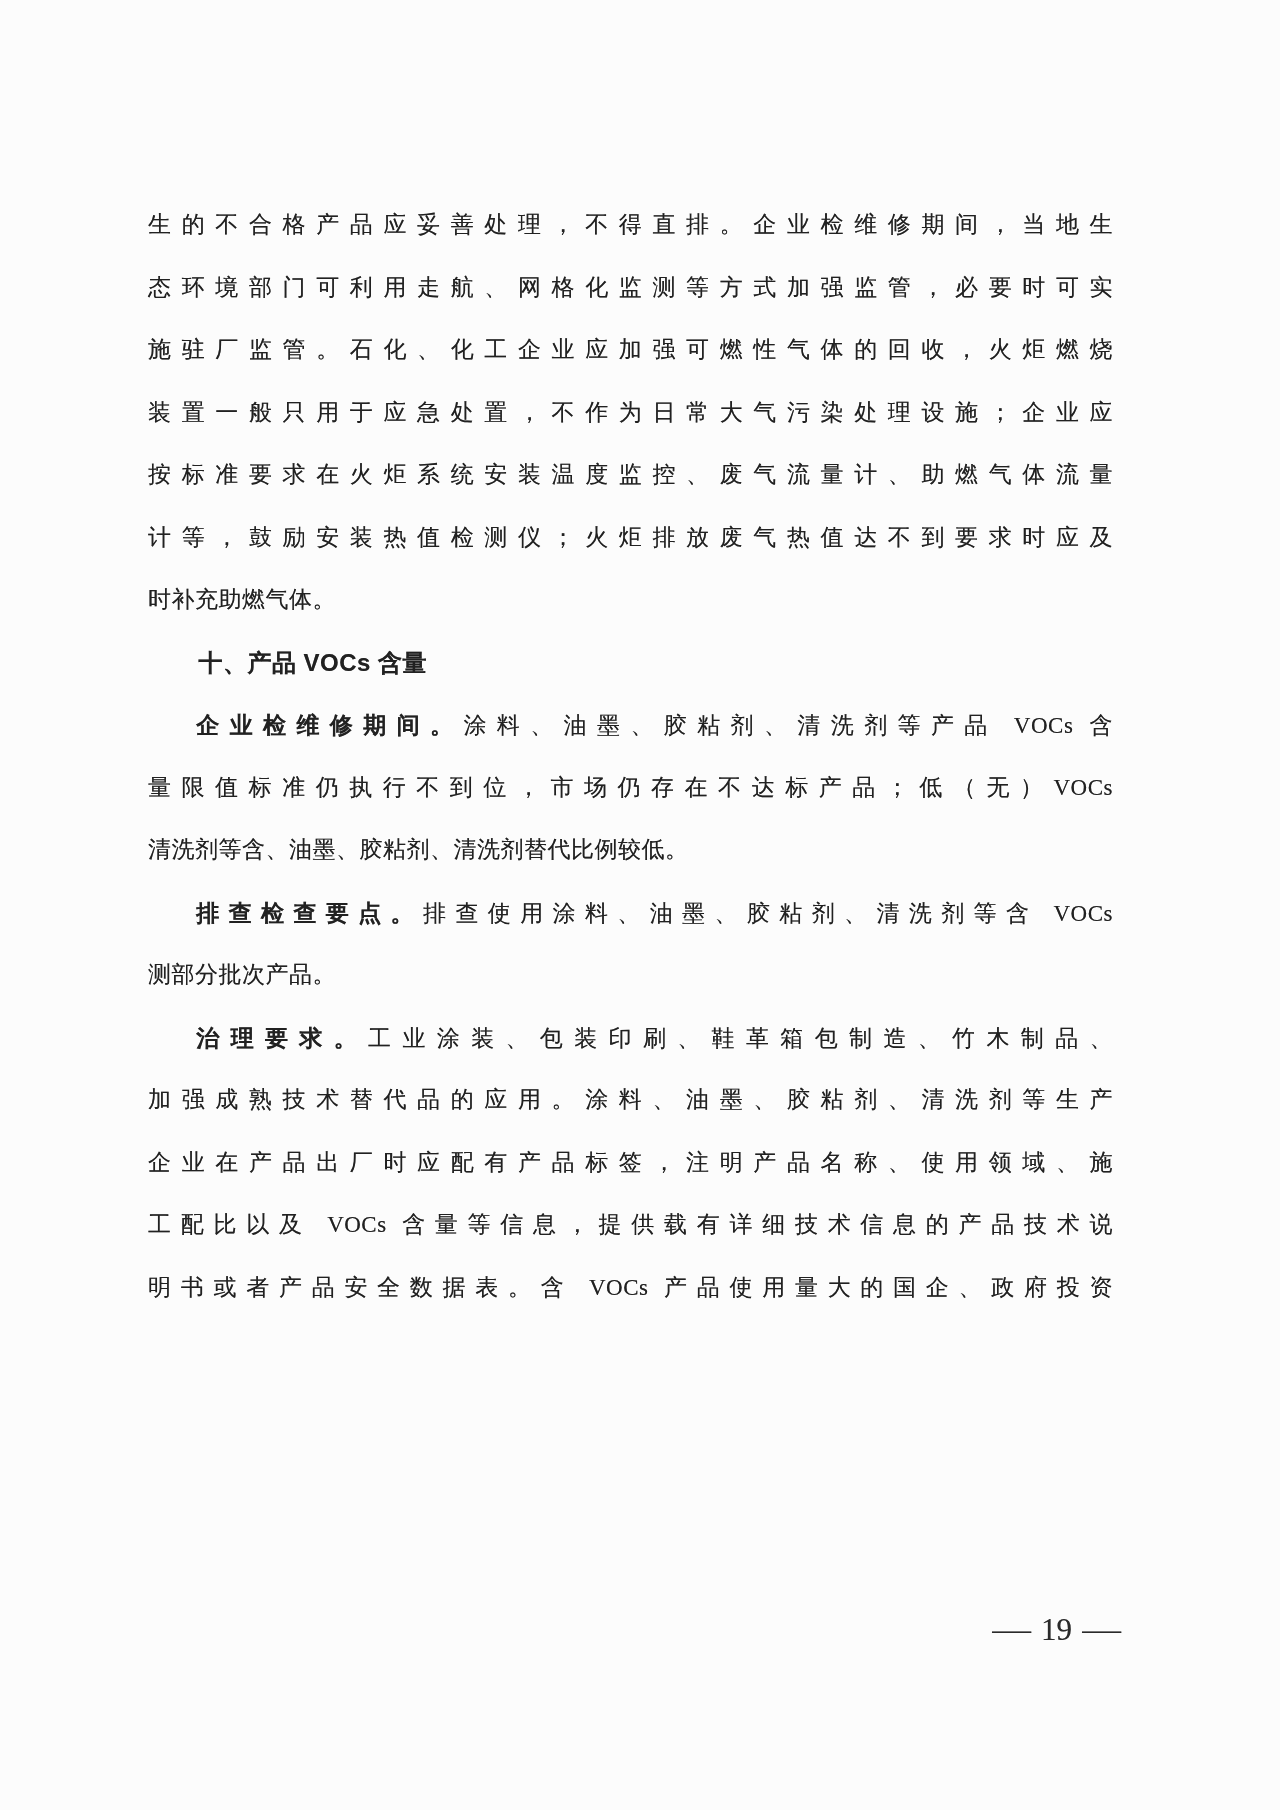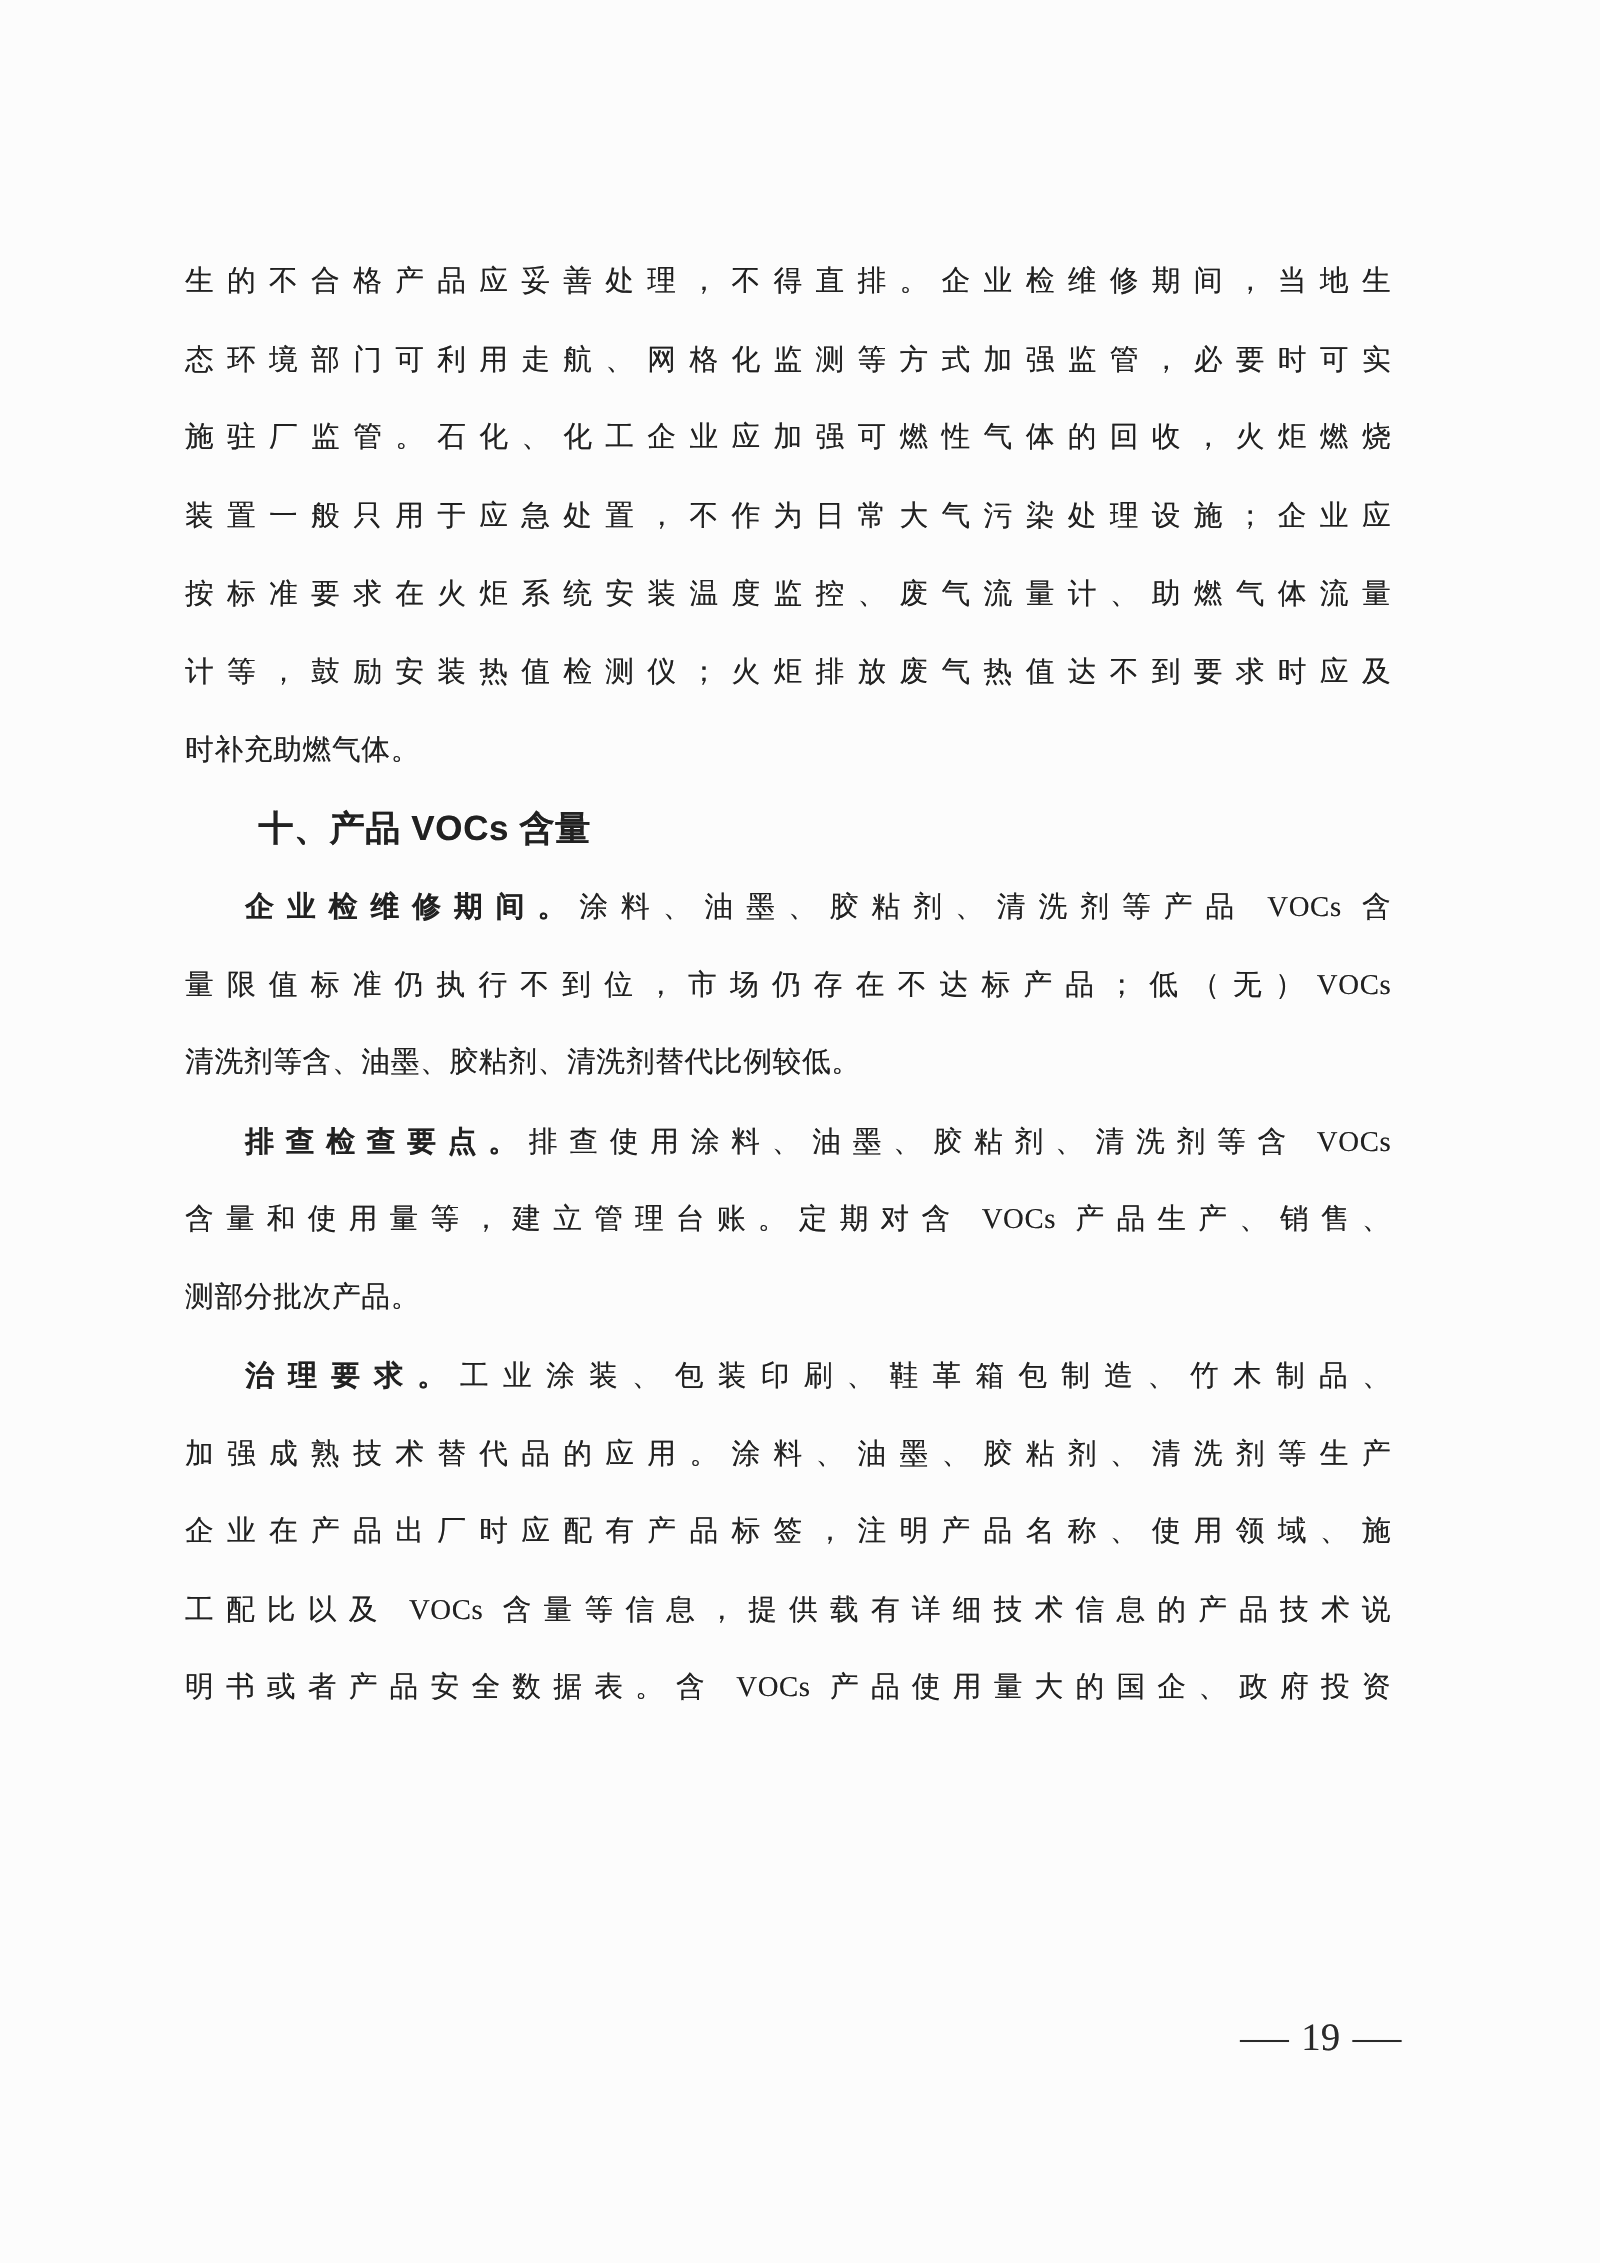--- a/index.html
+++ b/index.html
@@ -38,21 +38,21 @@
   }
   .line.indent{
     text-indent:2.1em;
   }
   .lead{
     font-family:"Liberation Sans","DejaVu Sans",sans-serif;
     font-weight:700;
     letter-spacing:0.5px;
   }
   .block.heading .line{
-    font-size:28px;
+    font-size:24px;
   }
   .block.heading .lead{
     font-weight:700;
   }
   .footer{
     position:absolute;
     top:1610px;
     right:163px;
     font-size:31px;
     line-height:40px;
@@ -86,21 +86,20 @@
       <div class="block heading">
         <div class="line indent"><span class="lead">十、产品 VOCs 含量</span></div>
       </div>
       <div class="block body">
         <div class="line fill indent"><span class="lead">企业检维修期间。</span>涂料、油墨、胶粘剂、清洗剂等产品 VOCs 含</div>
         <div class="line fill">量限值标准仍执行不到位，市场仍存在不达标产品；低（无）VOCs</div>
         <div class="line">清洗剂等含、油墨、胶粘剂、清洗剂替代比例较低。</div>
       </div>
       <div class="block body">
         <div class="line fill indent"><span class="lead">排查检查要点。</span>排查使用涂料、油墨、胶粘剂、清洗剂等含 VOCs</div>
-        <div class="line fill">含量和使用量等，建立管理台账。定期对含 VOCs 产品生产、销售、</div>
         <div class="line">测部分批次产品。</div>
       </div>
       <div class="block body">
         <div class="line fill indent"><span class="lead">治理要求。</span>工业涂装、包装印刷、鞋革箱包制造、竹木制品、</div>
         <div class="line fill">加强成熟技术替代品的应用。涂料、油墨、胶粘剂、清洗剂等生产</div>
         <div class="line fill">企业在产品出厂时应配有产品标签，注明产品名称、使用领域、施</div>
         <div class="line fill">工配比以及 VOCs 含量等信息，提供载有详细技术信息的产品技术说</div>
         <div class="line fill">明书或者产品安全数据表。含 VOCs 产品使用量大的国企、政府投资</div>
       </div>
     </div>

